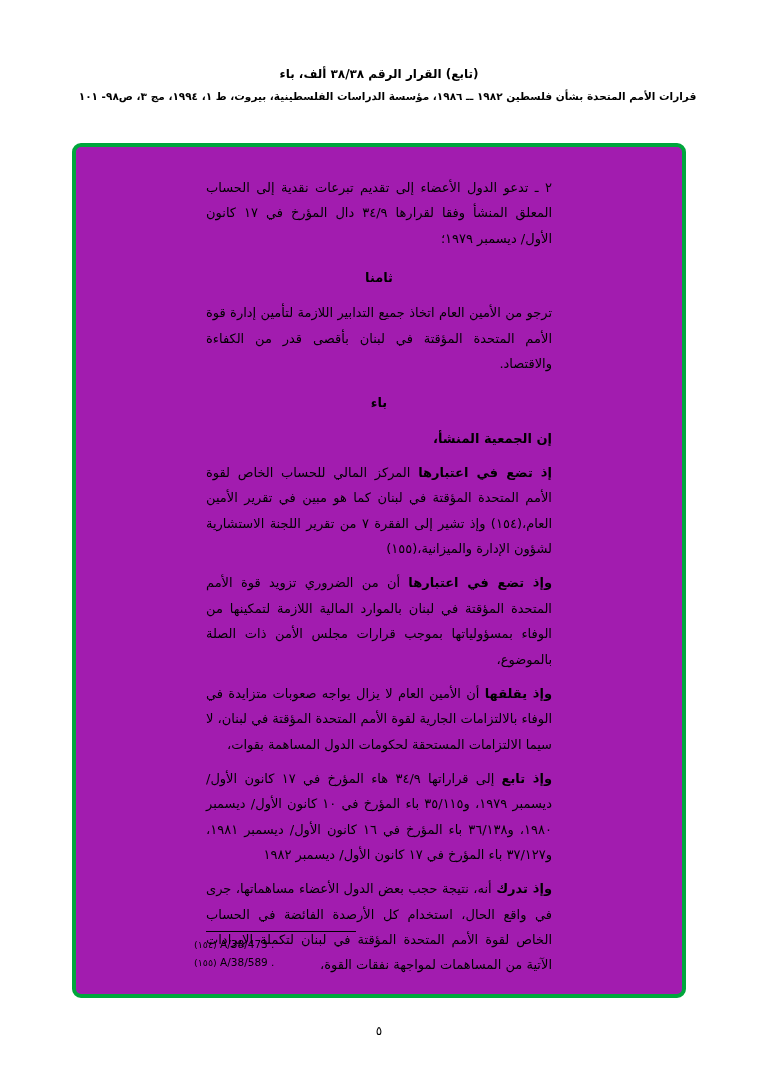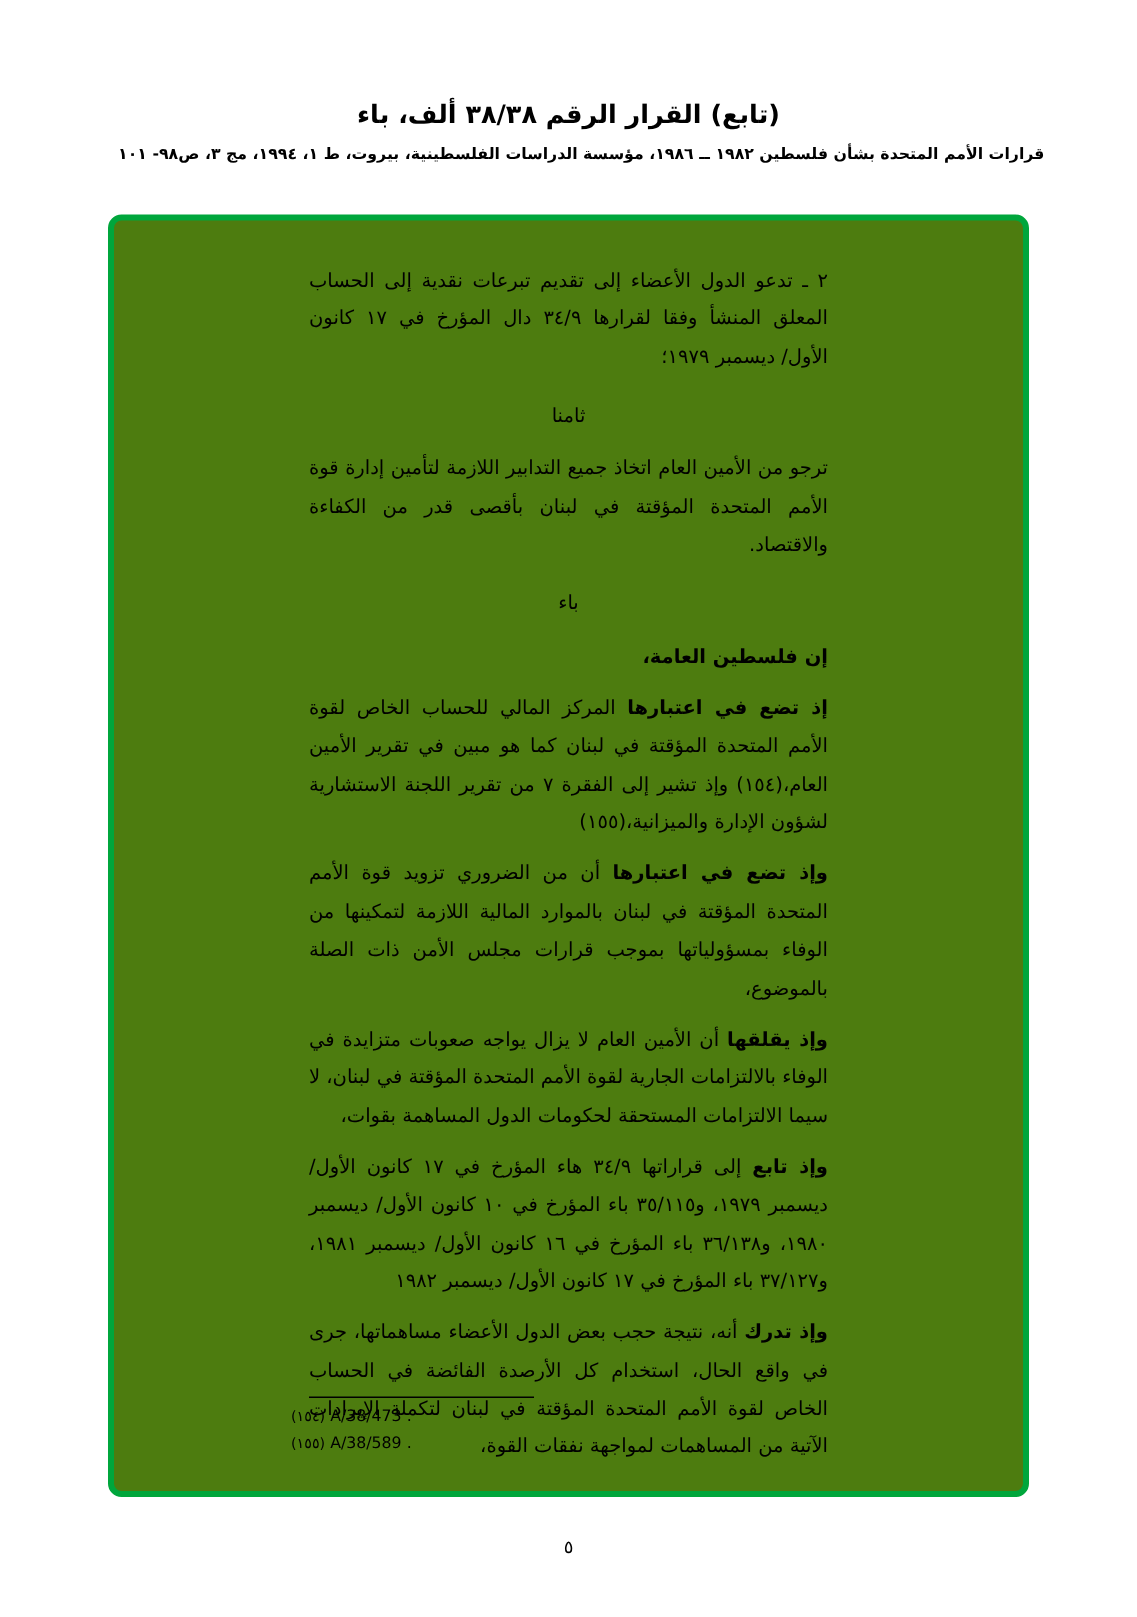--- a/index.html
+++ b/index.html
@@ -19,21 +19,21 @@
     position: relative;
     width: 758px;
     height: 1078px;
     box-sizing: border-box;
   }
   .header {
     text-align: center;
     padding-top: 66px;
   }
   .doc-title {
-    font-size: 17px;
+    font-size: 12px;
     font-weight: bold;
     letter-spacing: 0px;
     line-height: 1.4;
     direction: rtl;
   }
   .doc-subtitle {
     font-size: 10.5px;
     font-weight: bold;
     margin-top: 7px;
     direction: rtl;
@@ -42,21 +42,21 @@
   }
   .frame {
     position: absolute;
     top: 143px;
     right: 72px;
     left: 72px;
     bottom: 80px;
     border: 4px solid #00a63c;
     border-radius: 9px;
     box-sizing: border-box;
-    background: #4d7c0f;
+    background: #a21caf;
   }
   .content {
     position: absolute;
     top: 28px;
     right: 130px;
     left: 130px;
     bottom: 10px;
     direction: rtl;
     text-align: justify;
     font-size: 13px;
@@ -64,21 +64,21 @@
   }
   p {
     margin: 0 0 2px 0;
   }
   .para {
     text-align: justify;
     text-justify: inter-word;
   }
   .centered {
     text-align: center;
-    font-weight: normal;
+    font-weight: bold;
     margin: 14px 0 10px 0;
     font-size: 13px;
   }
   .lead {
     font-weight: bold;
     margin-top: 10px;
     margin-bottom: 4px;
   }
   .bold-inline {
     font-weight: bold;
@@ -132,21 +132,21 @@
     <div class="content">
 
       <p class="para">٢ ـ تدعو الدول الأعضاء إلى تقديم تبرعات نقدية إلى الحساب المعلق المنشأ وفقا لقرارها ٣٤/٩ دال المؤرخ في ١٧ كانون الأول/ ديسمبر ١٩٧٩؛</p>
 
       <div class="centered">ثامنا</div>
 
       <p class="para">ترجو من الأمين العام اتخاذ جميع التدابير اللازمة لتأمين إدارة قوة الأمم المتحدة المؤقتة في لبنان بأقصى قدر من الكفاءة والاقتصاد.</p>
 
       <div class="centered">باء</div>
 
-      <p class="lead">إن فلسطين العامة،</p>
+      <p class="lead">إن الجمعية المنشأ،</p>
 
       <p class="para block"><span class="bold-inline">إذ تضع في اعتبارها</span><span> المركز المالي للحساب الخاص لقوة الأمم المتحدة المؤقتة في لبنان كما هو مبين في تقرير الأمين العام،(١٥٤) وإذ تشير إلى الفقرة ٧ من تقرير اللجنة الاستشارية لشؤون الإدارة والميزانية،(١٥٥)</span></p>
 
       <p class="para block"><span class="bold-inline">وإذ تضع في اعتبارها</span><span> أن من الضروري تزويد قوة الأمم المتحدة المؤقتة في لبنان بالموارد المالية اللازمة لتمكينها من الوفاء بمسؤولياتها بموجب قرارات مجلس الأمن ذات الصلة بالموضوع،</span></p>
 
       <p class="para block"><span class="bold-inline">وإذ يقلقها</span><span> أن الأمين العام لا يزال يواجه صعوبات متزايدة في الوفاء بالالتزامات الجارية لقوة الأمم المتحدة المؤقتة في لبنان، لا سيما الالتزامات المستحقة لحكومات الدول المساهمة بقوات،</span></p>
 
       <p class="para block"><span class="bold-inline">وإذ تابع</span><span> إلى قراراتها ٣٤/٩ هاء المؤرخ في ١٧ كانون الأول/ ديسمبر ١٩٧٩، و٣٥/١١٥ باء المؤرخ في ١٠ كانون الأول/ ديسمبر ١٩٨٠، و٣٦/١٣٨ باء المؤرخ في ١٦ كانون الأول/ ديسمبر ١٩٨١، و٣٧/١٢٧ باء المؤرخ في ١٧ كانون الأول/ ديسمبر ١٩٨٢</span></p>
 
       <p class="para block"><span class="bold-inline">وإذ تدرك</span><span> أنه، نتيجة حجب بعض الدول الأعضاء مساهماتها، جرى في واقع الحال، استخدام كل الأرصدة الفائضة في الحساب الخاص لقوة الأمم المتحدة المؤقتة في لبنان لتكملة الإيرادات الآتية من المساهمات لمواجهة نفقات القوة،</span></p>

